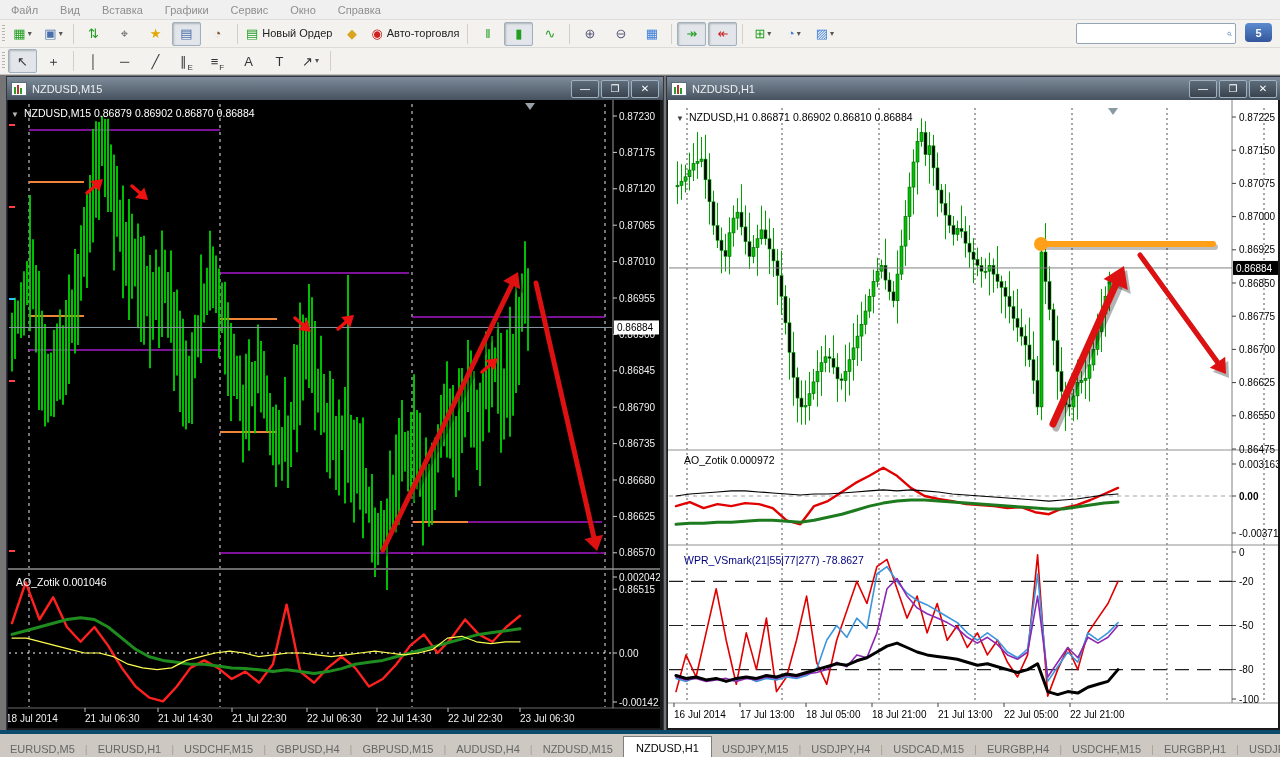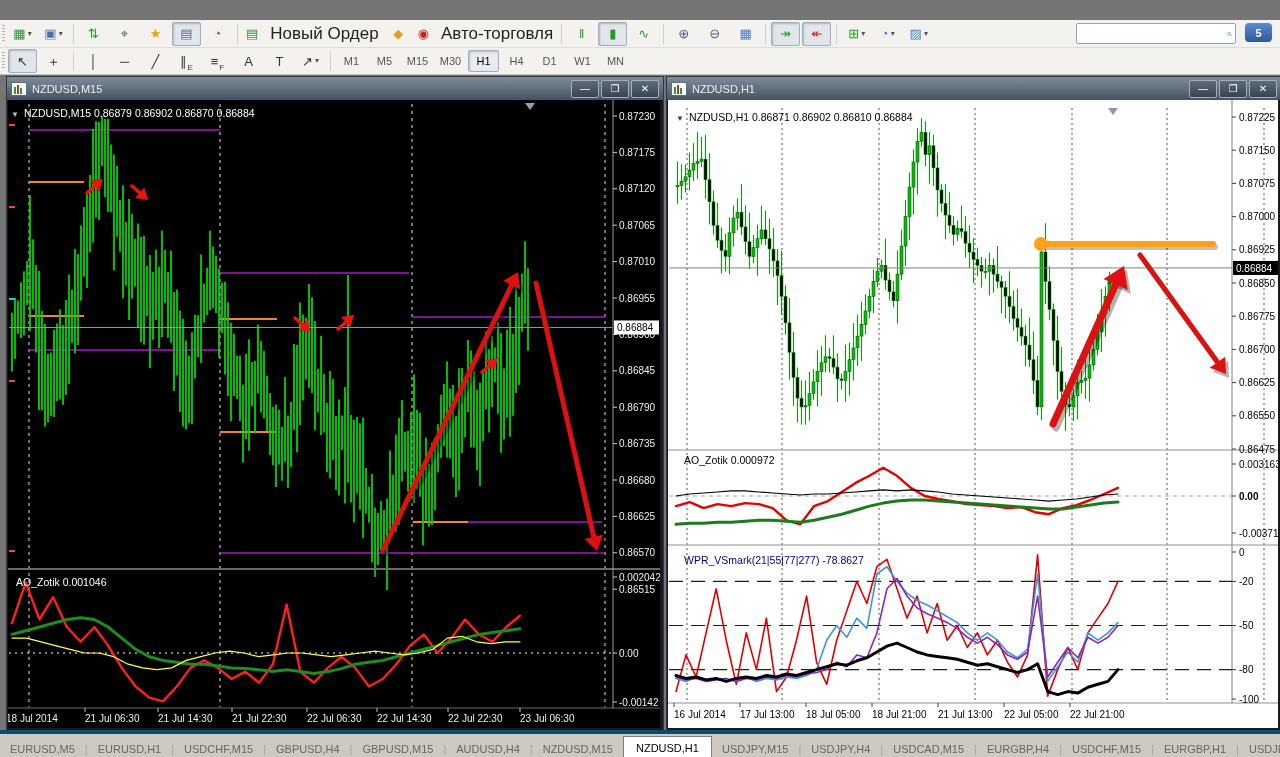--- a/index.html
+++ b/index.html
@@ -10,21 +10,21 @@
            border-bottom:1px solid #dcdcdc;display:flex;align-items:center;}
   .menu-item{font-size:11px;color:#8e8e8e;padding:2px 11px;cursor:default;}
   .toolbar{position:absolute;left:0;width:1280px;background:#f3f2ef;display:flex;align-items:center;}
   #toolbar-main{top:20px;height:27px;border-bottom:1px solid #dedcd8;}
   #toolbar-draw{top:48px;height:26px;border-bottom:1px solid #c4c2be;}
   .tb-handle{width:5px;height:18px;margin:0 2px;
      background:repeating-linear-gradient(#b8b4ac 0 1px,transparent 1px 3px);width:3px;}
   .tb-btn{display:inline-flex;align-items:center;justify-content:center;height:22px;min-width:23px;
           margin:1px;border:1px solid transparent;border-radius:2px;font-size:13px;line-height:1;
           color:#444;background:transparent;cursor:default;white-space:nowrap;padding:0 2px;}
-  .tb-btn .lbl{font-size:17px;color:#222;margin-left:12px;}
+  .tb-btn .lbl{font-size:11px;color:#222;margin-left:4px;}
   .tb-btn .dd{font-size:8px;color:#555;margin-left:2px;}
   .tb-btn .sub{font-size:8px;color:#333;margin-left:1px;align-self:flex-end;}
   .tb-btn.pressed{background:#e2e6ea;border:1px solid #9fb0c0;box-shadow:inset 1px 1px 2px rgba(0,0,0,.22);}
   .tb-sep{width:1px;height:20px;background:#d2cfc9;margin:0 4px;}
   .tf-btn{display:inline-flex;align-items:center;justify-content:center;width:29px;height:20px;
           font-size:11px;color:#555;margin:0 1px;border:1px solid transparent;border-radius:2px;}
   .tf-btn.active{background:#e8ecf0;border:1px solid #9fb0c0;box-shadow:inset 1px 1px 2px rgba(0,0,0,.22);color:#000;}
   .searchbox{position:absolute;right:44px;top:3px;width:158px;height:19px;background:#fff;
              border:1px solid #93a4b5;border-radius:2px;display:flex;align-items:center;}
   .searchbox input{flex:1;border:none;outline:none;font-size:11px;padding:0 4px;background:transparent;}
@@ -46,20 +46,29 @@
           border-top:4px solid #0c4a6e;display:flex;align-items:flex-end;}
   .tab{font-size:11px;color:#666;padding:5px 10px 6px;cursor:default;white-space:nowrap;}
   .tab.active{background:#fff;color:#000;border:1px solid #7e7e7e;border-bottom:none;padding:5px 12px 7px;}
   .tab-sep{color:#a6a29a;font-size:11px;padding-bottom:6px;}
 </style>
 </head>
 <body>
 
 <div id="stage">
 
+  <div class="menubar" id="menubar">
+      <span class="menu-item">Файл</span>
+      <span class="menu-item">Вид</span>
+      <span class="menu-item">Вставка</span>
+      <span class="menu-item">Графики</span>
+      <span class="menu-item">Сервис</span>
+      <span class="menu-item">Окно</span>
+      <span class="menu-item">Справка</span>
+    </div>
 
   <div class="toolbar" id="toolbar-main">
     <div class="tb-handle"></div>
     <span id="tb-main-buttons" style="display:inline-flex;align-items:center;">
         <span class="tb-btn">
           <span style="color: rgb(31, 158, 31);">▦</span>
           <span class="dd">▾</span>
         </span>
         <span class="tb-btn">
           <span style="color: rgb(74, 110, 169);">▣</span>
@@ -176,31 +185,20 @@
         </span>
         <span class="tb-btn">
           <span style="color: rgb(51, 51, 51);">T</span>
         </span>
         <span class="tb-btn">
           <span style="color: rgb(51, 51, 51);">↗</span>
           <span class="dd">▾</span>
         </span>
       </span>
     <div class="tb-sep"></div>
-    <span id="tb-timeframes" style="display:inline-flex;align-items:center;">
-        <span class="tf-btn">M1</span>
-        <span class="tf-btn">M5</span>
-        <span class="tf-btn">M15</span>
-        <span class="tf-btn">M30</span>
-        <span class="tf-btn active">H1</span>
-        <span class="tf-btn">H4</span>
-        <span class="tf-btn">D1</span>
-        <span class="tf-btn">W1</span>
-        <span class="tf-btn">MN</span>
-      </span>
   </div>
 
   <div class="win" style="left:6px;top:76px;width:656px;height:654px;">
     <div class="titlebar">
       <span class="ticon">
         <i style="left:2px;height:7px;"></i>
           <i style="left:5px;height:9px;background:#c03030;"></i>
           <i style="left:8px;height:6px;"></i>
       </span>
       <span>NZDUSD,M15</span>

